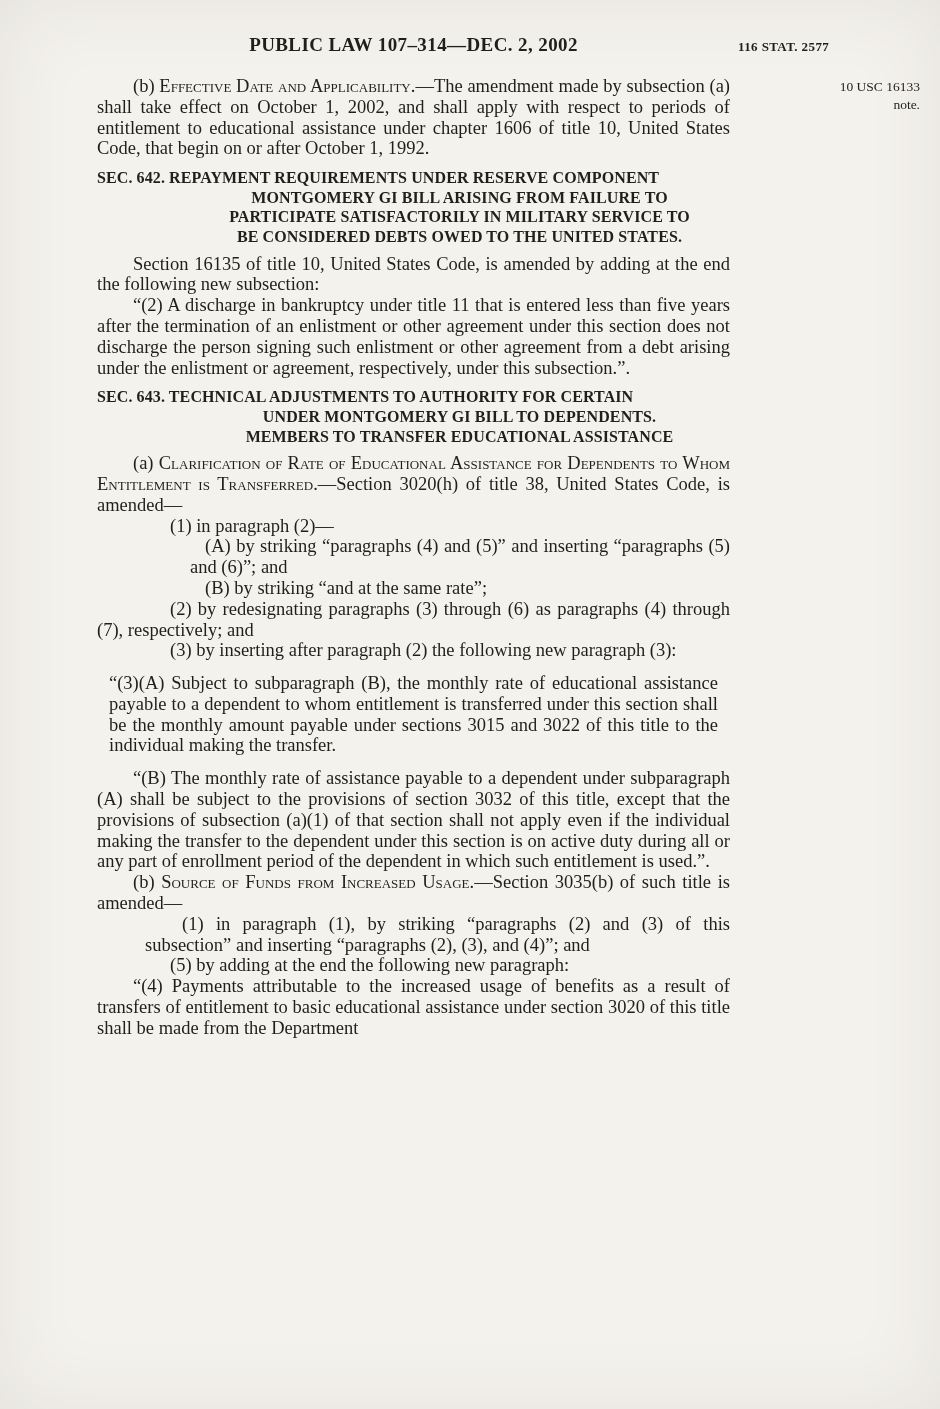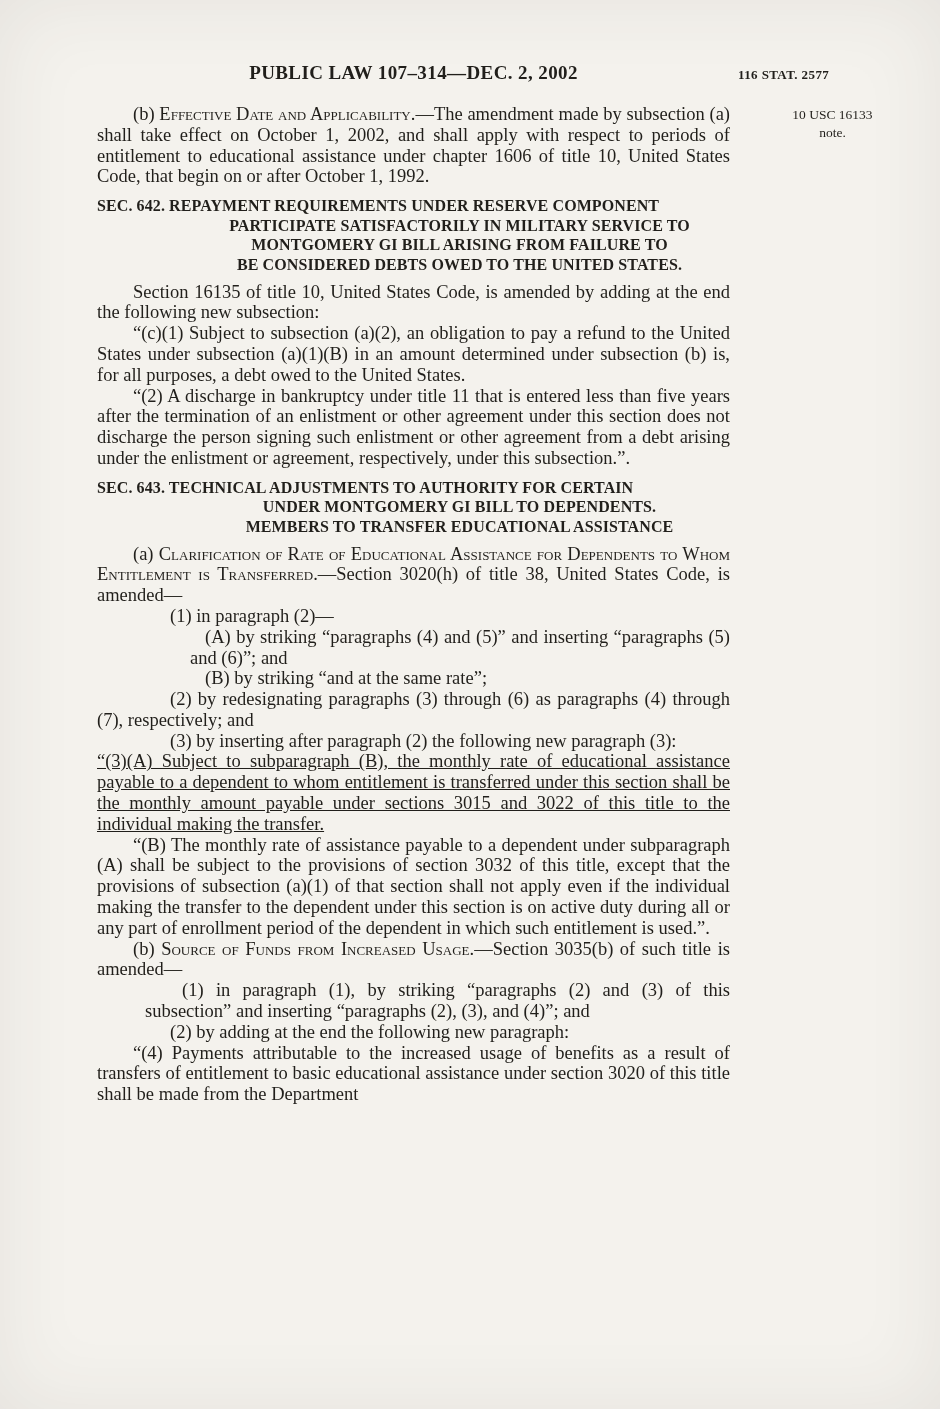--- a/index.html
+++ b/index.html
@@ -12,21 +12,21 @@
     background: #f4f2ed;
     box-shadow: inset 0 0 80px rgba(60,55,45,0.08);
     font-family: "Liberation Serif", "DejaVu Serif", serif;
     color: #211f1b;
     overflow: hidden;
   }
   
   .header {
     display: flex;
     align-items: baseline;
-    padding-top: 62px;
+    padding-top: 34px;
   }
   .header-spacer { width: 97px; flex: none; }
   .header-law {
     width: 633px;
     flex: none;
     text-align: center;
     font-size: 19px;
     font-weight: bold;
     letter-spacing: 0.4px;
     white-space: nowrap;
@@ -52,25 +52,25 @@
     line-height: 20.8px;
     text-align: justify;
   }
   .margin-col {
     width: 190px;
     flex: none;
     padding-left: 15px;
     padding-top: 2px;
     font-size: 13.5px;
     line-height: 17.5px;
-    text-align: center;
+    text-align: right;
   }
   
   .p { margin: 0; text-indent: 36px; }
-  .p-flush { margin: 0; text-indent: 0; text-decoration: underline; }
+  .p-flush { margin: 12px; text-indent: 0; }
   .item-l1 { margin: 0; text-indent: 73px; }
   .item-l2 { margin: 0 0 0 93px; text-indent: 15px; }
   .item-l1b { margin: 0 0 0 48px; text-indent: 37px; }
   .sc { font-variant: small-caps; }
   
   .sec-heading {
     font-weight: bold;
     font-size: 16px;
     line-height: 19.6px;
     margin: 9px 0 7px 0;
@@ -92,28 +92,27 @@
   </div>
 
   <div class="content">
 
     <div class="text-col">
 
       <p class="p"><span>(b) </span><span class="sc">Effective Date and Applicability</span><span>.—The amendment made by subsection (a) shall take effect on October 1, 2002, and shall apply with respect to periods of entitlement to educational assistance under chapter 1606 of title 10, United States Code, that begin on or after October 1, 1992.</span></p>
 
       <div class="sec-heading">
         <div class="sec-line-first">SEC. 642. REPAYMENT REQUIREMENTS UNDER RESERVE COMPONENT</div>
+        <div class="sec-line-cont">MONTGOMERY GI BILL ARISING FROM FAILURE TO</div>
         <div class="sec-line-cont">PARTICIPATE SATISFACTORILY IN MILITARY SERVICE TO</div>
-        <div class="sec-line-cont">MONTGOMERY GI BILL ARISING FROM FAILURE TO</div>
         <div class="sec-line-cont">BE CONSIDERED DEBTS OWED TO THE UNITED STATES.</div>
       </div>
 
       <p class="p">Section 16135 of title 10, United States Code, is amended by adding at the end the following new subsection:</p>
 
-      <p class="p">“(c)(1) Subject to subsection (a)(2), an obligation to pay a refund to the United States under subsection (a)(1)(B) in an amount determined under subsection (b) is, for all purposes, a debt owed to the United States.</p>
 
       <p class="p">“(2) A discharge in bankruptcy under title 11 that is entered less than five years after the termination of an enlistment or other agreement under this section does not discharge the person signing such enlistment or other agreement from a debt arising under the enlistment or agreement, respectively, under this subsection.”.</p>
 
       <div class="sec-heading">
         <div class="sec-line-first">SEC. 643. TECHNICAL ADJUSTMENTS TO AUTHORITY FOR CERTAIN</div>
         <div class="sec-line-cont">UNDER MONTGOMERY GI BILL TO DEPENDENTS.</div>
         <div class="sec-line-cont">MEMBERS TO TRANSFER EDUCATIONAL ASSISTANCE</div>
       </div>
 
       <p class="p"><span>(a) </span><span class="sc">Clarification of Rate of Educational Assistance for Dependents to Whom Entitlement is Transferred</span><span>.—Section 3020(h) of title 38, United States Code, is amended—</span></p>
@@ -124,21 +123,21 @@
       <p class="item-l1">(2) by redesignating paragraphs (3) through (6) as paragraphs (4) through (7), respectively; and</p>
       <p class="item-l1">(3) by inserting after paragraph (2) the following new paragraph (3):</p>
 
       <p class="p-flush">“(3)(A) Subject to subparagraph (B), the monthly rate of educational assistance payable to a dependent to whom entitlement is transferred under this section shall be the monthly amount payable under sections 3015 and 3022 of this title to the individual making the transfer.</p>
 
       <p class="p">“(B) The monthly rate of assistance payable to a dependent under subparagraph (A) shall be subject to the provisions of section 3032 of this title, except that the provisions of subsection (a)(1) of that section shall not apply even if the individual making the transfer to the dependent under this section is on active duty during all or any part of enrollment period of the dependent in which such entitlement is used.”.</p>
 
       <p class="p"><span>(b) </span><span class="sc">Source of Funds from Increased Usage</span><span>.—Section 3035(b) of such title is amended—</span></p>
 
       <p class="item-l1b">(1) in paragraph (1), by striking “paragraphs (2) and (3) of this subsection” and inserting “paragraphs (2), (3), and (4)”; and</p>
-      <p class="item-l1">(2) by adding at the end the following new paragraph:</p>
+      <p class="item-l1">(5) by adding at the end the following new paragraph:</p>
 
       <p class="p">“(4) Payments attributable to the increased usage of benefits as a result of transfers of entitlement to basic educational assistance under section 3020 of this title shall be made from the Department</p>
 
     </div>
 
     <div class="margin-col">
       <div class="margin-note">
         <div>10 USC 16133</div>
         <div>note.</div>
       </div>

